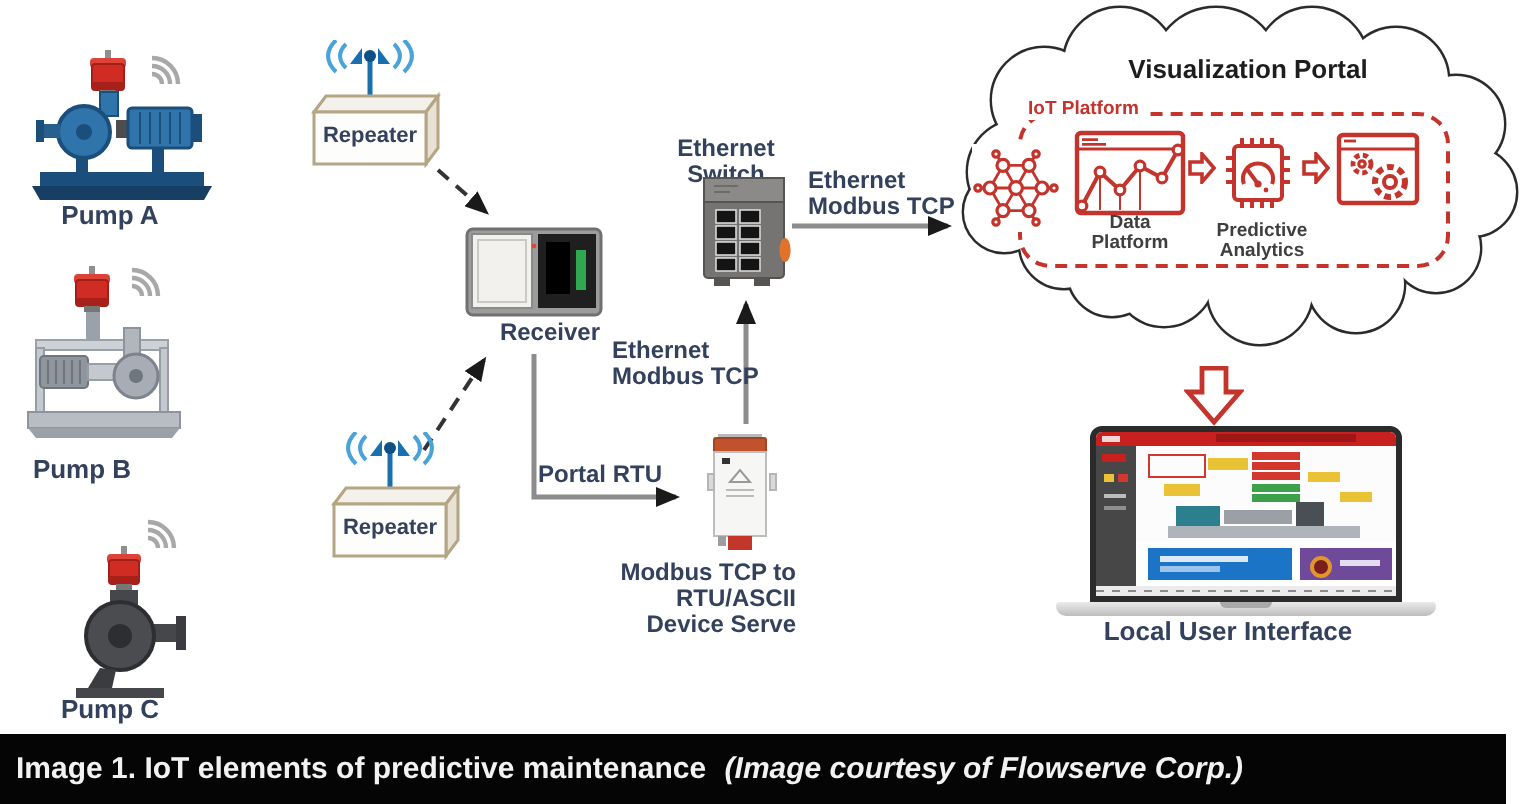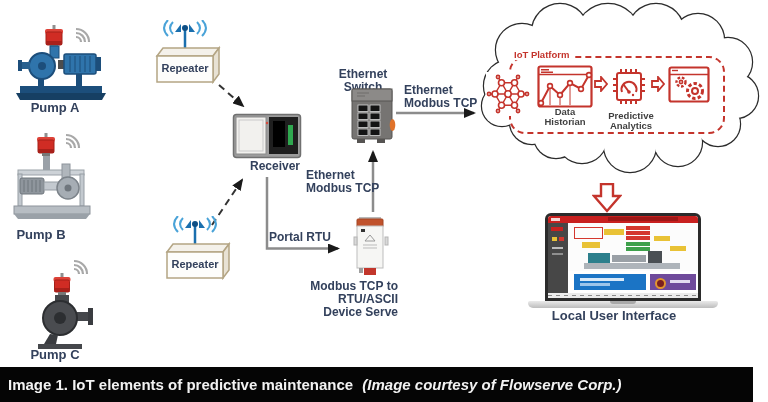--- a/index.html
+++ b/index.html
@@ -301,20 +301,21 @@
           <circle cx="238" cy="122" r="22"></circle>
         <circle cx="198" cy="140" r="24"></circle>
           <circle cx="150" cy="144" r="26"></circle>
           <circle cx="102" cy="136" r="25"></circle>
         <circle cx="76" cy="134" r="22"></circle>
           <circle cx="52" cy="120" r="22"></circle>
           <circle cx="22" cy="104" r="20"></circle>
         <ellipse cx="144" cy="86" rx="112" ry="54"></ellipse>
       </g>
     </svg>
+    <div class="cloud-title">Visualization Portal</div>
     <div class="iot-box"></div>
     <div class="iot-label">
       <span>IoT Platform</span>
     </div>
 
     
     <svg class="abs" style="left:6px;top:70px" width="44" height="44" viewBox="0 0 44 44">
       <rect x="0" y="0" width="44" height="44" fill="#fff"></rect>
       <g stroke="#c4342c" stroke-width="1.4" fill="none">
         <path d="M22,22 L35,22 M22,22 L28.5,33.3 M22,22 L15.5,33.3 M22,22 L9,22 M22,22 L15.5,10.7 M22,22 L28.5,10.7"></path>
@@ -351,21 +352,21 @@
         <circle cx="4" cy="38" r="2.4"></circle>
           <circle cx="13" cy="21" r="2.4"></circle>
           <circle cx="23" cy="30" r="2.4"></circle>
         <circle cx="33" cy="18" r="2.4"></circle>
           <circle cx="44" cy="24" r="2.4"></circle>
           <circle cx="52" cy="10" r="2.4"></circle>
       </g>
     </svg>
     <div class="mod-lbl" style="left:52px;top:105px;width:66px">
       <span style="display:block">Data</span>
-      <span style="display:block">Historian</span>
+      <span style="display:block">Platform</span>
     </div>
 
     
     <svg class="abs" style="left:114px;top:74px" width="14" height="16" viewBox="0 0 14 16">
       <polygon points="1,5 7,5 7,1 13,8 7,15 7,11 1,11" fill="#fff" stroke="#c4342c" stroke-width="1.8"></polygon>
     </svg>
 
     
     <svg class="abs" style="left:131px;top:63px" width="36" height="45" viewBox="0 0 36 45">
       <g stroke="#c4342c" stroke-width="2" fill="none">

